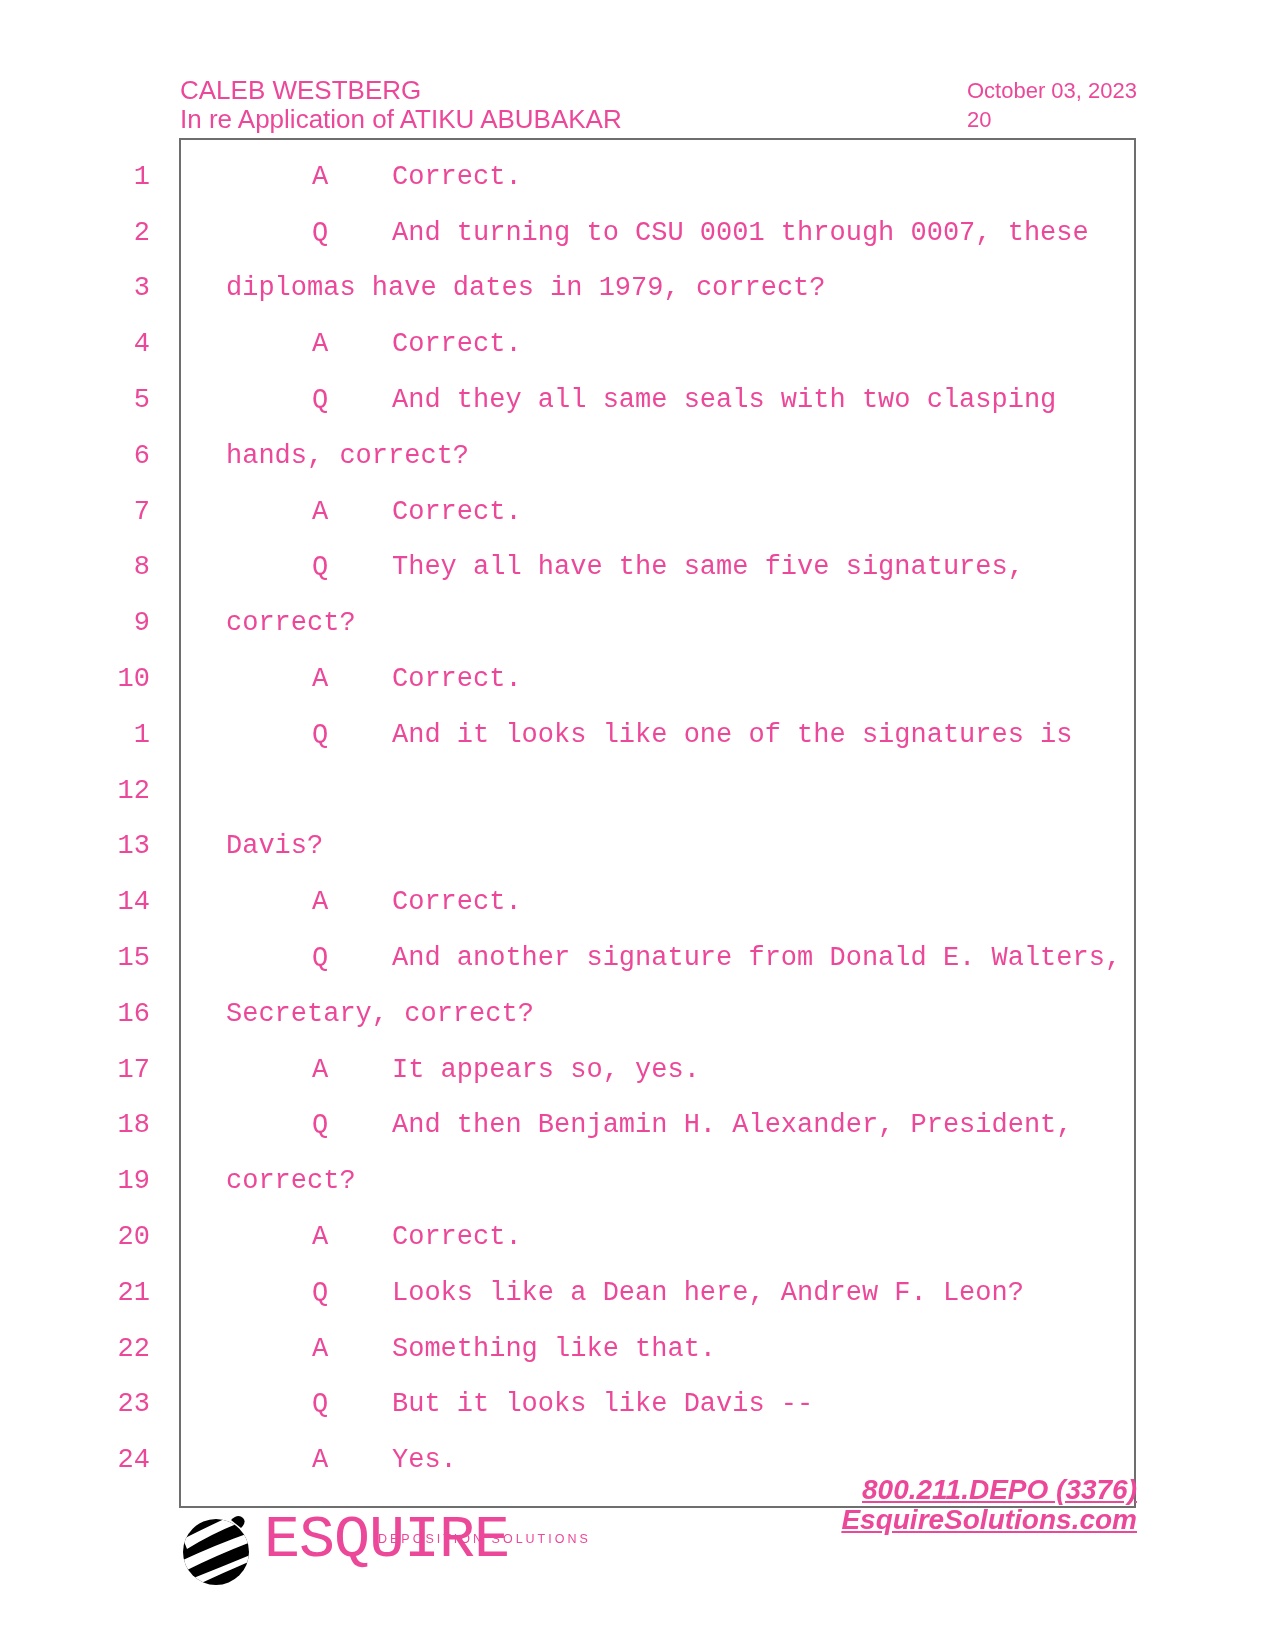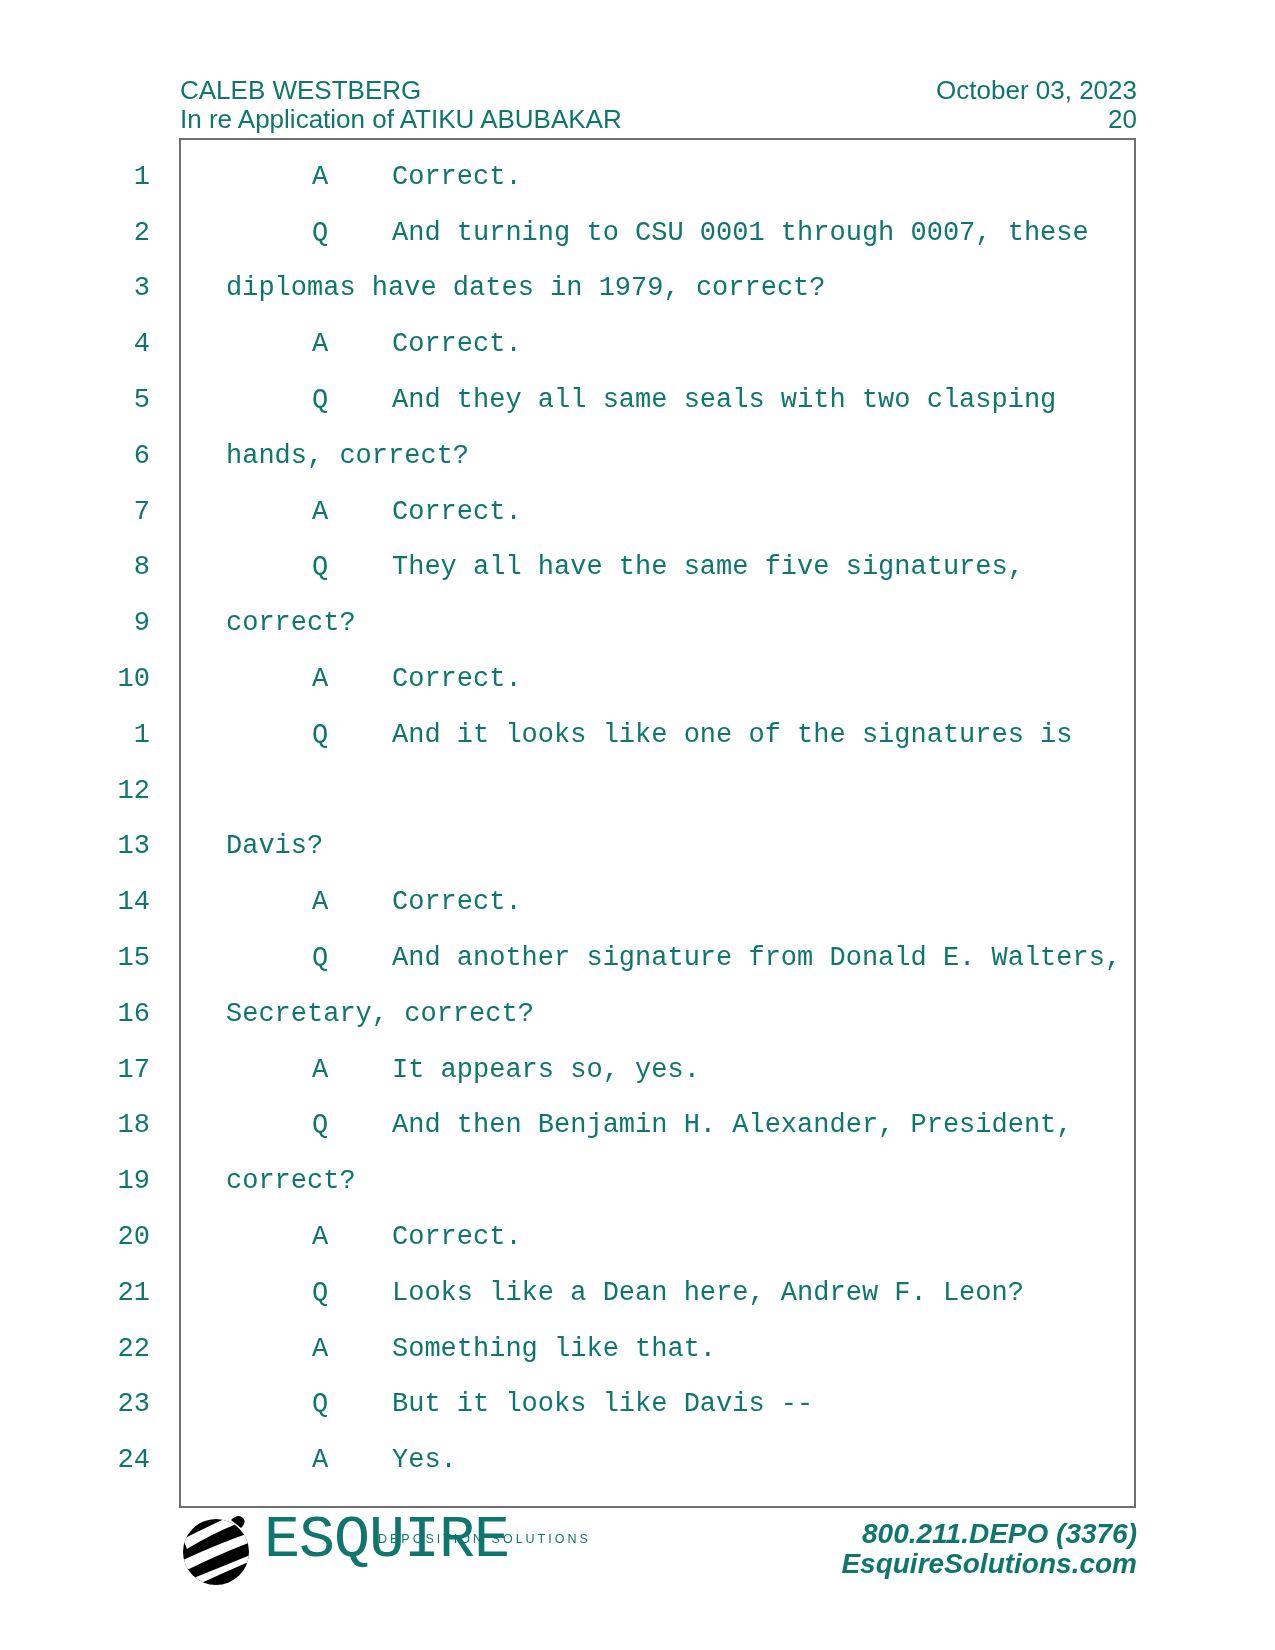--- a/index.html
+++ b/index.html
@@ -1,21 +1,21 @@
 <!DOCTYPE html>
 <html><head>
 <meta charset="utf-8">
 <style>
   html,body{margin:0;padding:0;background:#ffffff;}
   .page{position:relative;width:1275px;height:1650px;background:#ffffff;overflow:hidden;
-        font-family:"Liberation Sans",sans-serif;color:#0f766e;}
+        font-family:"Liberation Sans",sans-serif;color:#ec4899;}
 
   
   .header-left{position:absolute;left:180px;top:76px;font-size:26px;line-height:29px;}
-  .header-right{position:absolute;right:138px;top:76px;font-size:26px;line-height:29px;text-align:right;}
+  .header-right{position:absolute;right:138px;top:76px;font-size:22px;line-height:29px;text-align:left;}
 
   
   .transcript-box{position:absolute;left:179px;top:138px;width:957px;height:1370px;
                   border:2px solid #6e6e6e;box-sizing:border-box;}
 
   
   .lines{position:absolute;left:100px;top:149px;width:1037px;}
   .row{display:flex;align-items:center;height:55.8px;}
   .num{width:50px;text-align:right;font-family:"Liberation Mono","DejaVu Sans Mono",monospace;
        font-size:27px;flex:none;}
@@ -23,22 +23,22 @@
              font-size:27px;white-space:pre;}
   .speaker{display:inline-block;margin-left:86px;width:80px;}
   .speaker:empty{display:none;margin:0;width:0;}
 
   
   .logo-globe{position:absolute;left:181px;top:1511px;width:72px;height:76px;}
   .logo-wordmark{position:absolute;left:264px;top:1510px;font-family:Liberation Mono, monospace;
                  font-size:60px;letter-spacing:-1px;line-height:60px;}
   .logo-tagline{position:absolute;left:378px;top:1532px;font-size:12.5px;letter-spacing:3px;
                 font-family:"Liberation Sans",sans-serif;}
-  .footer-right{position:absolute;right:138px;top:1519px;text-align:right;
-                font-size:28px;line-height:29.5px;font-weight:bold;font-style:italic;}
+  .footer-right{position:absolute;right:138px;top:1475px;text-align:right;
+                font-size:28px;line-height:29.5px;font-weight:bold;font-style:italic;text-decoration:underline;}
 </style>
 </head>
 <body>
 
 <div class="page">
 
   <div class="header-left">
     <div>CALEB WESTBERG</div>
     <div>In re Application of ATIKU ABUBAKAR</div>
   </div>

